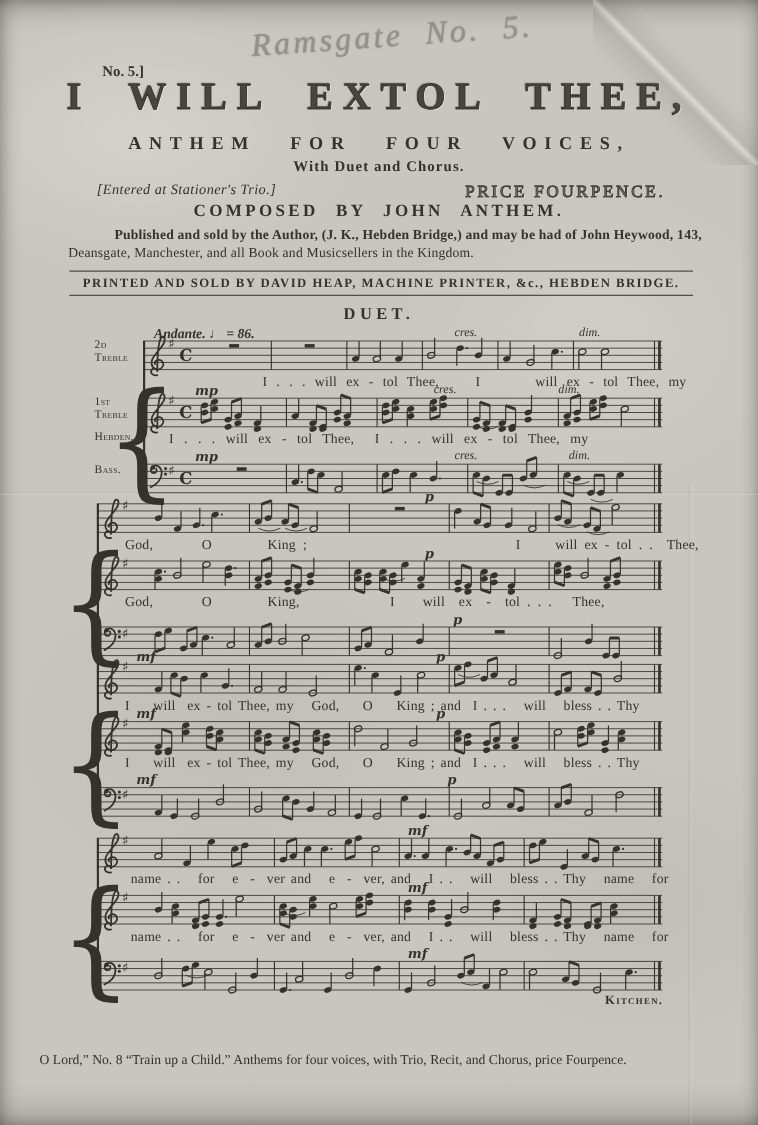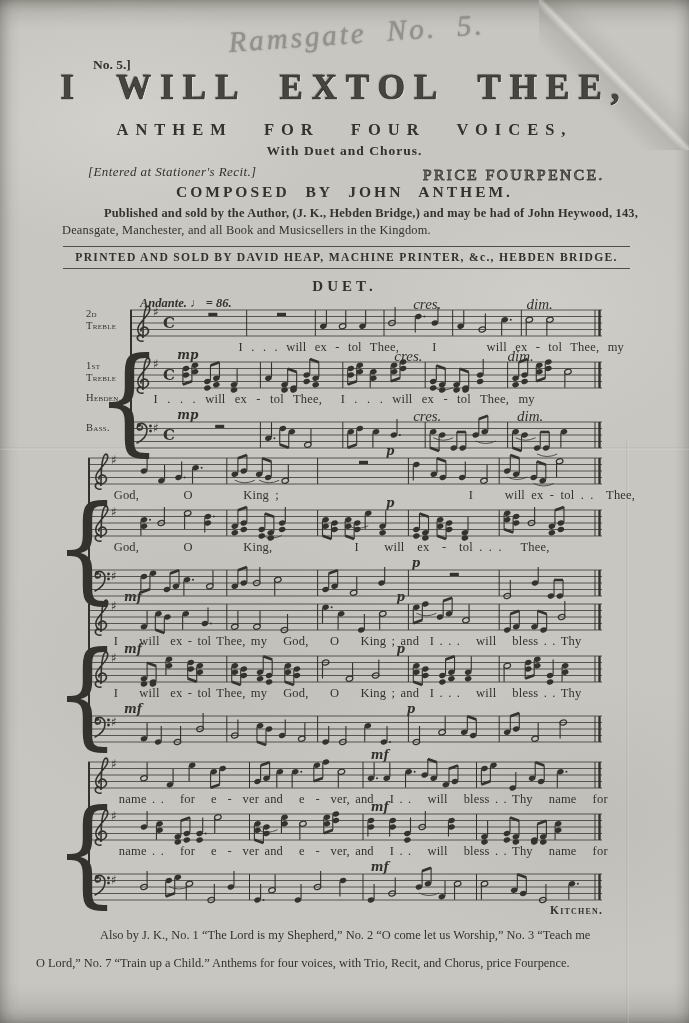--- a/index.html
+++ b/index.html
@@ -50,41 +50,41 @@
   .duet{top:278px;left:0;width:689px;text-align:center;font-weight:bold;font-size:15px;letter-spacing:4px;}
   #music{position:absolute;top:298px;left:0;width:689px;height:614px;}
   .system{position:absolute;left:0;width:689px;}
   .system svg{position:absolute;overflow:visible;}
   .sysbar{position:absolute;width:1.6px;background:#34322c;}
   .brace{position:absolute;font-family:"DejaVu Serif",serif;color:#34322c;
     font-size:104px;line-height:100px;transform:scaleY(1.12);transform-origin:center;}
   .stafflabel{position:absolute;left:86px;width:44px;font-size:10.5px;font-variant:small-caps;
     line-height:1.15;white-space:pre-line;letter-spacing:0.3px;}
   .lyric{position:absolute;font-size:12.5px;white-space:pre;letter-spacing:0.2px;}
-  .dyn{position:absolute;font-style:italic;font-size:15px;color:#34322c;}
+  .dyn{position:absolute;font-style:italic;font-size:11px;color:#34322c;}
   .dynb{font-weight:bold;font-size:12px;font-family:"DejaVu Serif",serif;}
   .tempo{position:absolute;font-style:italic;font-weight:bold;font-size:12.5px;
     font-family:"Liberation Serif","DejaVu Sans",serif;}
   .signature{top:904px;right:86px;font-size:11.5px;font-variant:small-caps;letter-spacing:1.2px;font-weight:600;}
   .footer1{top:928px;left:100px;font-size:12.4px;}
   .footer2{top:956px;left:36px;font-size:12.4px;}
 </style>
 </head>
 <body>
 
 <div class="page">
   <div class="crease-h"></div>
   <div class="crease-v"></div>
 
   <div class="abs handwriting">Ramsgate  No. 5.</div>
   <div class="abs series-no">No. 5.]</div>
   <div class="abs title">I WILL EXTOL THEE,</div>
   <div class="abs subtitle">ANTHEM FOR FOUR VOICES,</div>
   <div class="abs subsub">With Duet and Chorus.</div>
-  <div class="abs entered">[Entered at Stationer's Recit.]</div>
+  <div class="abs entered">[Entered at Stationer's Trio.]</div>
   <div class="abs price">PRICE FOURPENCE.</div>
   <div class="abs composed">COMPOSED BY JOHN ANTHEM.</div>
   <div class="abs publine1">Published and sold by the Author, (J. K., Hebden Bridge,) and may be had of John Heywood, 143,</div>
   <div class="abs publine2">Deansgate, Manchester, and all Book and Musicsellers in the Kingdom.</div>
   <div class="abs printer">PRINTED AND SOLD BY DAVID HEAP, MACHINE PRINTER, &amp;c., HEBDEN BRIDGE.</div>
   <div class="abs duet">DUET.</div>
 
   <div id="music">
       <div class="system" style="top: 0px; height: 170px;">
         <div class="sysbar" style="left: 130px; top: 12px; height: 138px;"></div>
@@ -1022,15 +1022,14 @@
           <line x1="457.9227020122577" y1="37" x2="457.9227020122577" y2="22" stroke="#34322c" stroke-width="1.1"></line>
           <ellipse cx="483.90941598592326" cy="21.75" rx="3.4" ry="2.5" transform="rotate(-18 483.90941598592326 21.75)" fill="#34322c" stroke="#34322c" stroke-width="0"></ellipse>
           <line x1="480.80941598592324" y1="22.75" x2="480.80941598592324" y2="37.75" stroke="#34322c" stroke-width="1.1"></line>
           <circle cx="489.90941598592326" cy="21.75" r="1" fill="#34322c"></circle>
         </svg>
         <span class="dyn dynb" style="left: 370.7px; top: 110px;">mf</span>
       </div>
     </div>
 
   <div class="abs signature">Kitchen.</div>
-  <div class="abs footer1">Also by J. K., No. 1 “The Lord is my Shepherd,” No. 2 “O come let us Worship,” No. 3 “Teach me</div>
-  <div class="abs footer2">O Lord,” No. 7 “Train up a Child.” Anthems for four voices, with Trio, Recit, and Chorus, price Fourpence.</div>
+  <div class="abs footer2">O Lord,” No. 8 “Train up a Child.” Anthems for four voices, with Trio, Recit, and Chorus, price Fourpence.</div>
 </div>
 
 </body></html>

